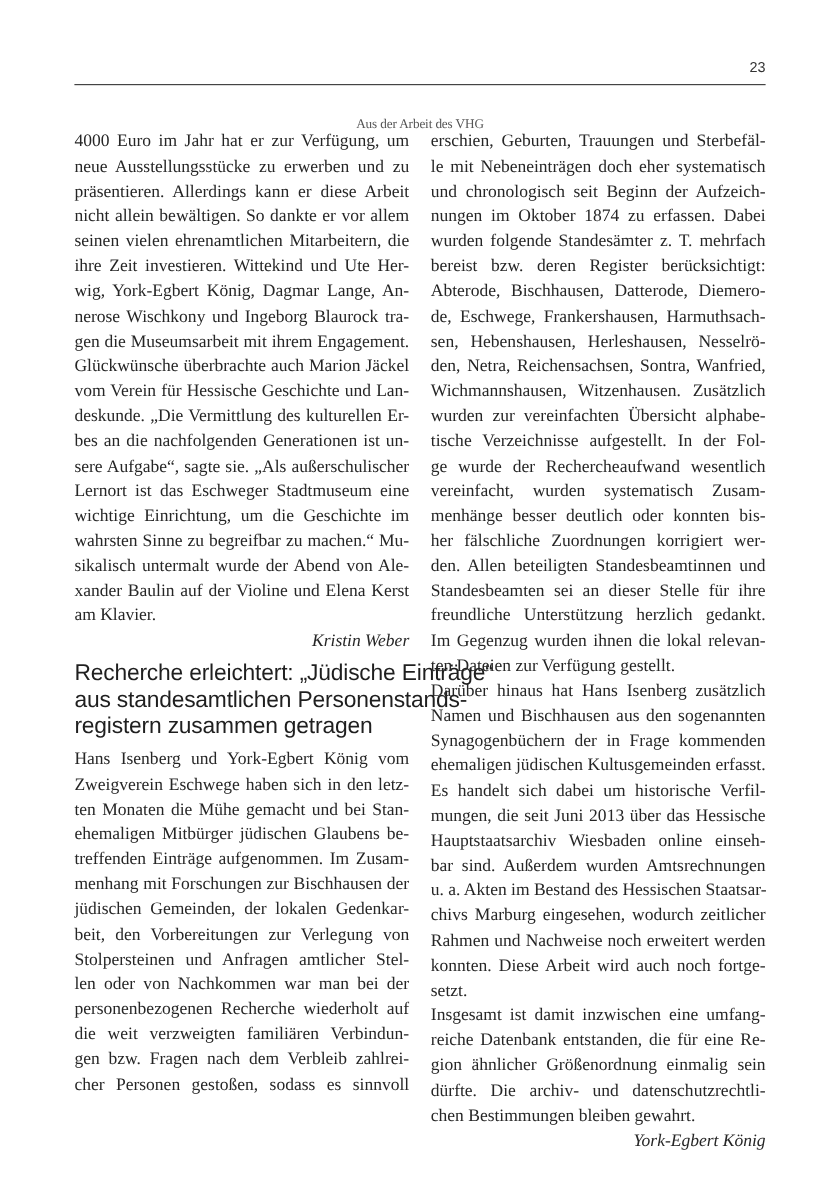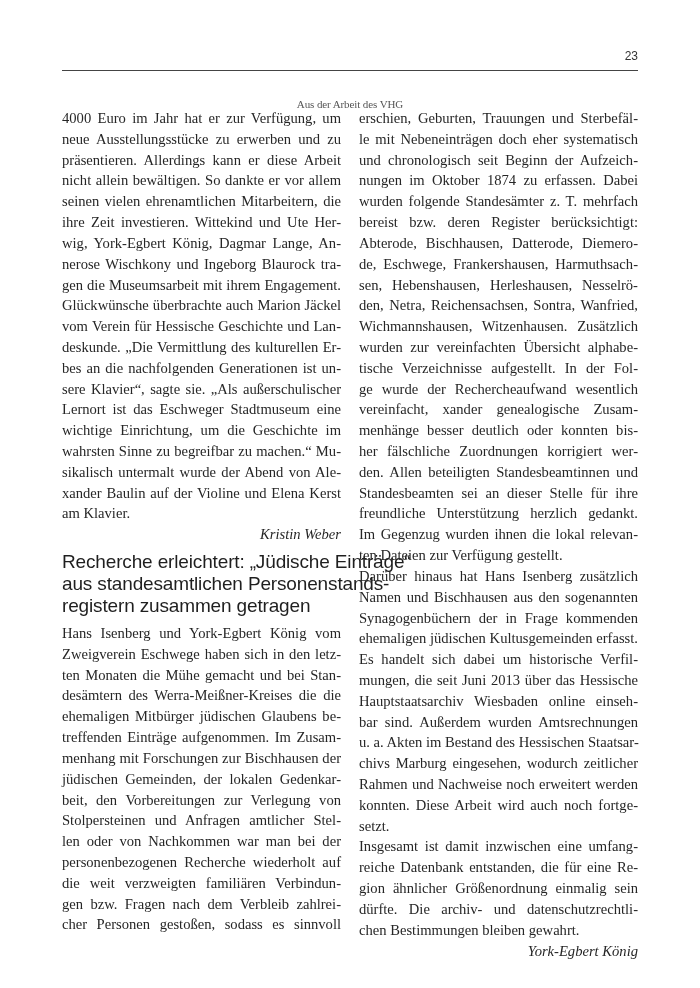--- a/index.html
+++ b/index.html
@@ -50,41 +50,40 @@
       <div class="line">nicht allein bewältigen. So dankte er vor allem</div>
       <div class="line">seinen vielen ehrenamtlichen Mitarbeitern, die</div>
       <div class="line">ihre Zeit investieren. Wittekind und Ute Her-</div>
       <div class="line">wig, York-Egbert König, Dagmar Lange, An-</div>
       <div class="line">nerose Wischkony und Ingeborg Blaurock tra-</div>
       <div class="line">gen die Museumsarbeit mit ihrem Engagement.</div>
       <div class="line">Glückwünsche überbrachte auch Marion Jäckel</div>
       <div class="line">vom Verein für Hessische Geschichte und Lan-</div>
       <div class="line">deskunde. „Die Vermittlung des kulturellen Er-</div>
       <div class="line">bes an die nachfolgenden Generationen ist un-</div>
-      <div class="line">sere Klavier“, sagte sie. „Als außerschulischer</div>
+      <div class="line">sere Aufgabe“, sagte sie. „Als außerschulischer</div>
       <div class="line">Lernort ist das Eschweger Stadtmuseum eine</div>
       <div class="line">wichtige Einrichtung, um die Geschichte im</div>
       <div class="line">wahrsten Sinne zu begreifbar zu machen.“ Mu-</div>
       <div class="line">sikalisch untermalt wurde der Abend von Ale-</div>
       <div class="line">xander Baulin auf der Violine und Elena Kerst</div>
       <div class="line last">am Klavier.</div>
       <div class="line sig">Kristin Weber</div>
     </div>
 
   <div class="heading" id="heading-a2">
       <div class="hline">Recherche erleichtert: „Jüdische Einträge“</div>
       <div class="hline">aus standesamtlichen Personenstands-</div>
       <div class="hline">registern zusammen getragen</div>
     </div>
 
   <div class="body2" id="left-a2">
       <div class="line">Hans Isenberg und York-Egbert König vom</div>
       <div class="line">Zweigverein Eschwege haben sich in den letz-</div>
       <div class="line">ten Monaten die Mühe gemacht und bei Stan-</div>
-      <div class="line">desämtern des Werra-Meißner-Kreises die die</div>
       <div class="line">ehemaligen Mitbürger jüdischen Glaubens be-</div>
       <div class="line">treffenden Einträge aufgenommen. Im Zusam-</div>
       <div class="line">menhang mit Forschungen zur Bischhausen der</div>
       <div class="line">jüdischen Gemeinden, der lokalen Gedenkar-</div>
       <div class="line">beit, den Vorbereitungen zur Verlegung von</div>
       <div class="line">Stolpersteinen und Anfragen amtlicher Stel-</div>
       <div class="line">len oder von Nachkommen war man bei der</div>
       <div class="line">personenbezogenen Recherche wiederholt auf</div>
       <div class="line">die weit verzweigten familiären Verbindun-</div>
       <div class="line">gen bzw. Fragen nach dem Verbleib zahlrei-</div>
@@ -99,21 +98,21 @@
       <div class="line">wurden folgende Standesämter z. T. mehrfach</div>
       <div class="line">bereist bzw. deren Register berücksichtigt:</div>
       <div class="line">Abterode, Bischhausen, Datterode, Diemero-</div>
       <div class="line">de, Eschwege, Frankershausen, Harmuthsach-</div>
       <div class="line">sen, Hebenshausen, Herleshausen, Nesselrö-</div>
       <div class="line">den, Netra, Reichensachsen, Sontra, Wanfried,</div>
       <div class="line">Wichmannshausen, Witzenhausen. Zusätzlich</div>
       <div class="line">wurden zur vereinfachten Übersicht alphabe-</div>
       <div class="line">tische Verzeichnisse aufgestellt. In der Fol-</div>
       <div class="line">ge wurde der Rechercheaufwand wesentlich</div>
-      <div class="line">vereinfacht, xander genealogische Zusam-</div>
+      <div class="line">vereinfacht, wurden systematisch Zusam-</div>
       <div class="line">menhänge besser deutlich oder konnten bis-</div>
       <div class="line">her fälschliche Zuordnungen korrigiert wer-</div>
       <div class="line">den. Allen beteiligten Standesbeamtinnen und</div>
       <div class="line">Standesbeamten sei an dieser Stelle für ihre</div>
       <div class="line">freundliche Unterstützung herzlich gedankt.</div>
       <div class="line">Im Gegenzug wurden ihnen die lokal relevan-</div>
       <div class="line last">ten Dateien zur Verfügung gestellt.</div>
       <div class="line">Darüber hinaus hat Hans Isenberg zusätzlich</div>
       <div class="line">Namen und Bischhausen aus den sogenannten</div>
       <div class="line">Synagogenbüchern der in Frage kommenden</div>

